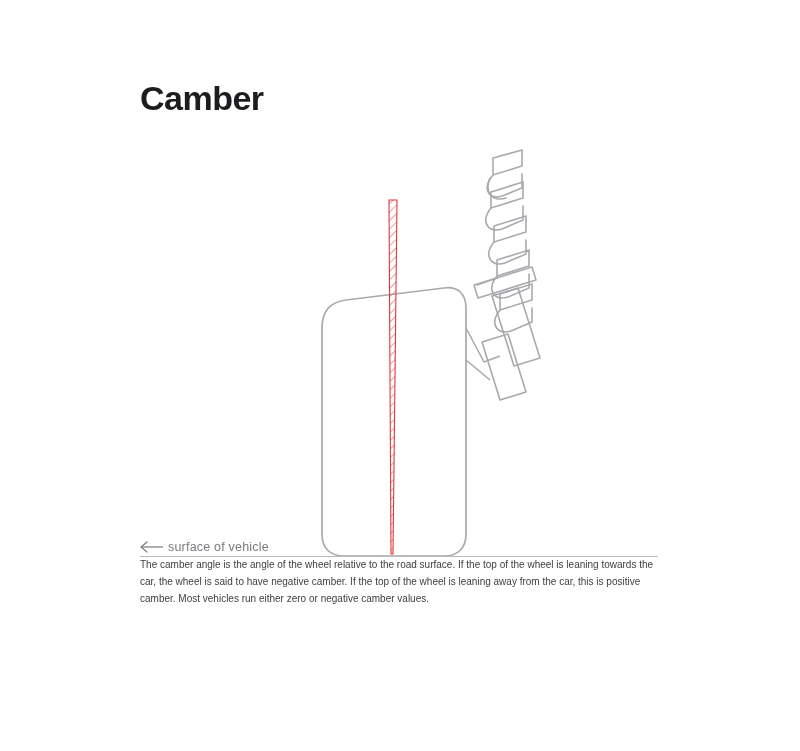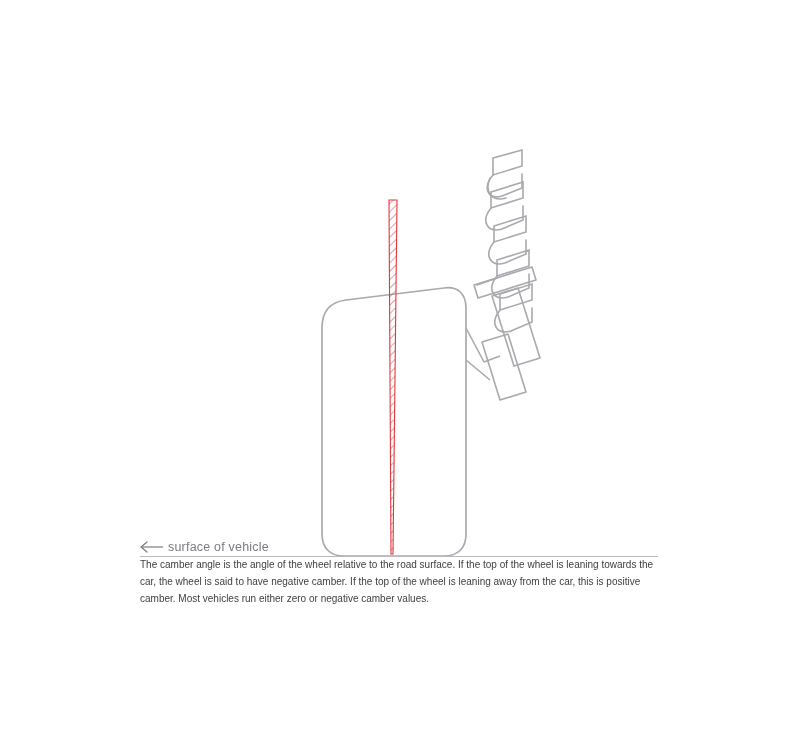--- a/index.html
+++ b/index.html
@@ -75,20 +75,21 @@
     width: 518px;
     height: 1px;
     background: #b9b9be;
   }
 </style>
 </head>
 <body>
 
 <div class="page">
 
+  <h1 class="title">Camber</h1>
 
   <div class="figure">
     <svg width="520" height="430" viewBox="0 0 520 430" xmlns="http://www.w3.org/2000/svg">
       <defs>
         <pattern id="hatch" width="6" height="6" patternTransform="rotate(45)" patternUnits="userSpaceOnUse">
           <line x1="0" y1="0" x2="0" y2="6" stroke="#e0373c" stroke-width="1"></line>
         </pattern>
       </defs>
 
       <g>

